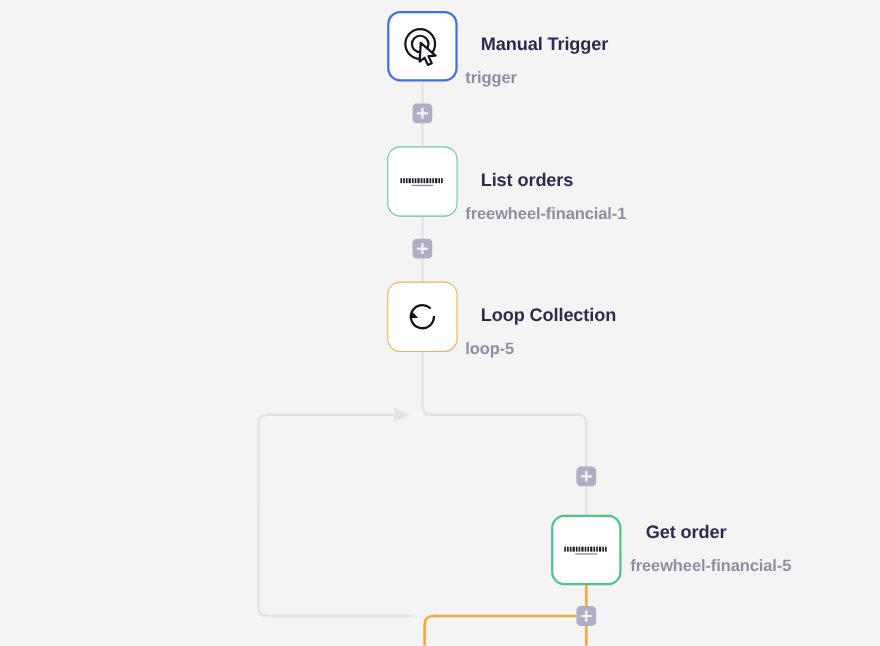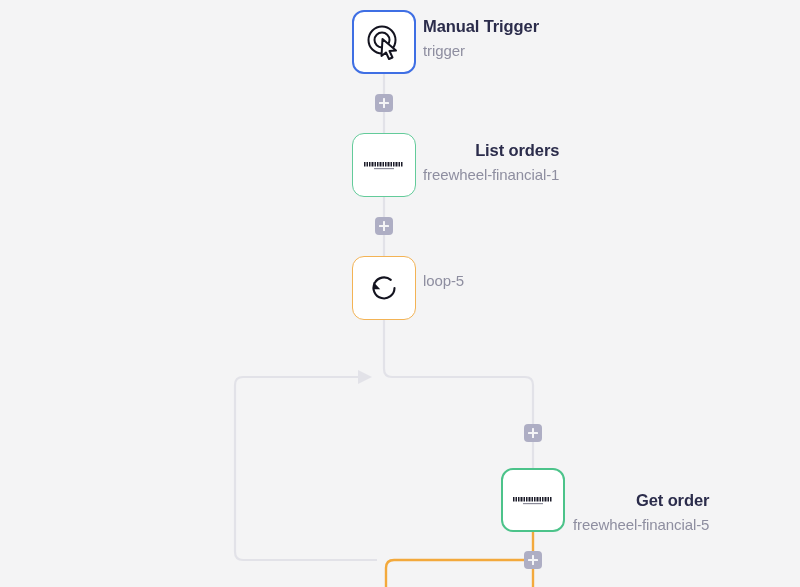--- a/index.html
+++ b/index.html
@@ -47,25 +47,25 @@
   .node-label {
     position: absolute;
     white-space: nowrap;
     line-height: 1;
   }
   .node-title {
     font-size: 16.5px;
     font-weight: bold;
     color: #2b2c4b;
     letter-spacing: -0.1px;
-    margin: 0;
+    margin: 14px;
   }
   .node-sub {
     font-size: 15px;
-    font-weight: normal;
+    font-weight: bold;
     color: #8e8ea0;
     letter-spacing: -0.1px;
     margin: 8px 0 0 0;
   }
 
   .plus-btn {
     position: absolute;
     width: 18px;
     height: 18px;
     border-radius: 4px;
@@ -146,34 +146,35 @@
         <rect x="60" y="9" width="3" height="9"></rect>
         <rect x="65" y="9" width="4" height="9"></rect>
         <rect x="71" y="9" width="3" height="9"></rect>
         <rect x="76" y="9" width="3" height="9"></rect>
       </g>
       <g fill="#8a8a98">
         <rect x="22" y="21" width="40" height="2.4"></rect>
       </g>
     </svg>
   </div>
-  <div class="node-label" style="left:423px; top:142px;text-align:right;">
+  <div class="node-label" style="left:423px; top:142px;">
     <p class="node-title">List orders</p>
     <p class="node-sub">freewheel-financial-1</p>
   </div>
 
   <div class="plus-btn" style="left:375px; top:217px;"></div>
 
   <div class="node amber-border" style="left:352px; top:256px;">
     <svg width="36" height="36" viewBox="0 0 36 36">
       <path d="M7.5,18 A10.5,10.5 0 1 1 11.2,26.1" fill="none" stroke="#13131f" stroke-width="2.1" stroke-linecap="round" transform="rotate(180 18 18)"></path>
       <path d="M7.5,12 L7.5,19.2 L14.2,19.2 Z" fill="#13131f"></path>
     </svg>
   </div>
   <div class="node-label" style="left:423px; top:265px;">
+    <p class="node-title">Loop Collection</p>
     <p class="node-sub">loop-5</p>
   </div>
 
   <div class="plus-btn" style="left:524px; top:424px;"></div>
 
   <div class="node thick-green" style="left:501px; top:468px;">
     <svg class="logo-mark" viewBox="0 0 84 30">
       <g fill="#1b1b28">
         <rect x="2" y="9" width="3" height="9"></rect>
         <rect x="7" y="9" width="3" height="9"></rect>
@@ -189,20 +190,20 @@
         <rect x="60" y="9" width="3" height="9"></rect>
         <rect x="65" y="9" width="4" height="9"></rect>
         <rect x="71" y="9" width="3" height="9"></rect>
         <rect x="76" y="9" width="3" height="9"></rect>
       </g>
       <g fill="#8a8a98">
         <rect x="22" y="21" width="40" height="2.4"></rect>
       </g>
     </svg>
   </div>
-  <div class="node-label" style="left:573px; top:492px;text-align:right;">
+  <div class="node-label" style="left:573px; top:462px;">
     <p class="node-title">Get order</p>
     <p class="node-sub">freewheel-financial-5</p>
   </div>
 
   <div class="plus-btn" style="left:524px; top:551px;"></div>
 
 </div>
 
 </body></html>

